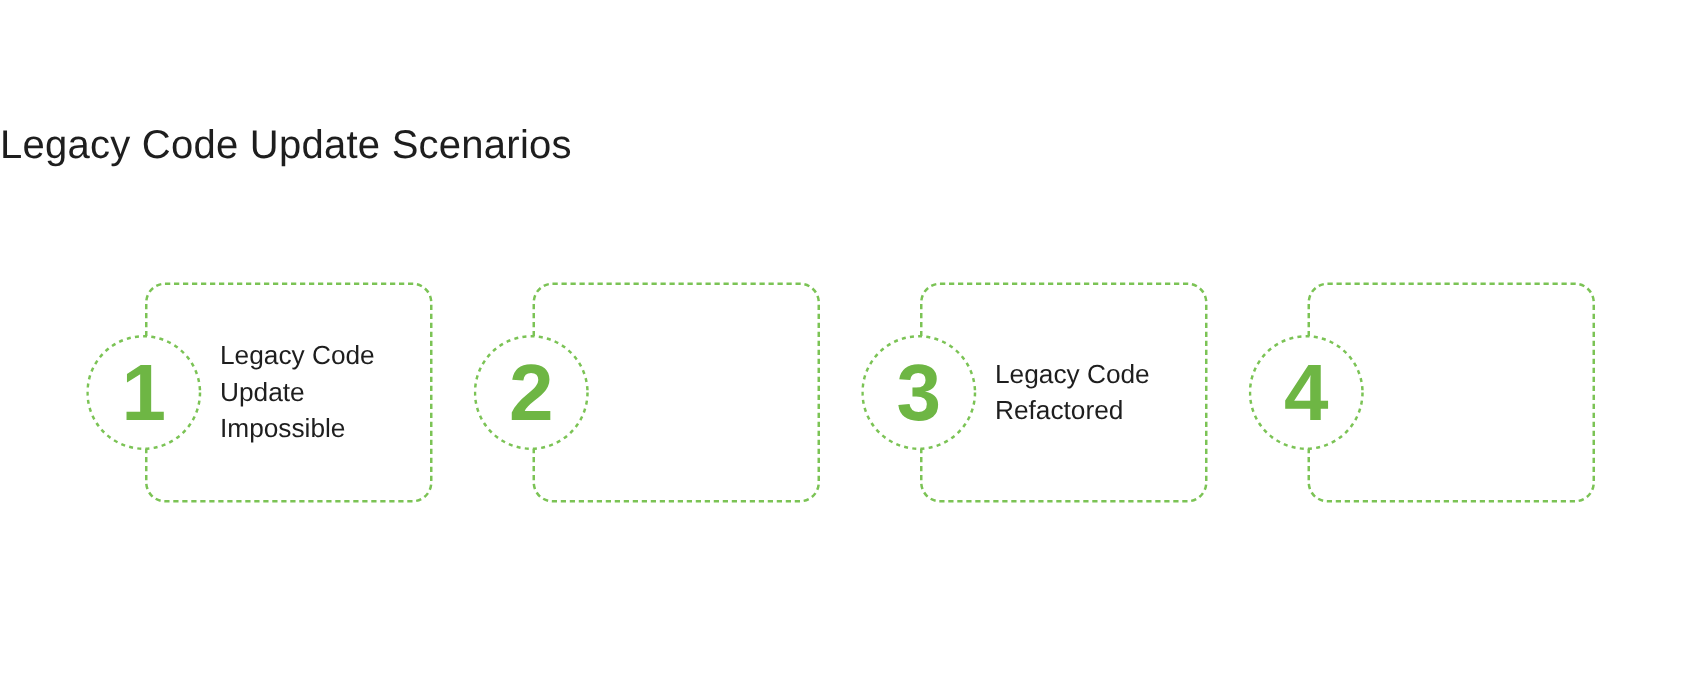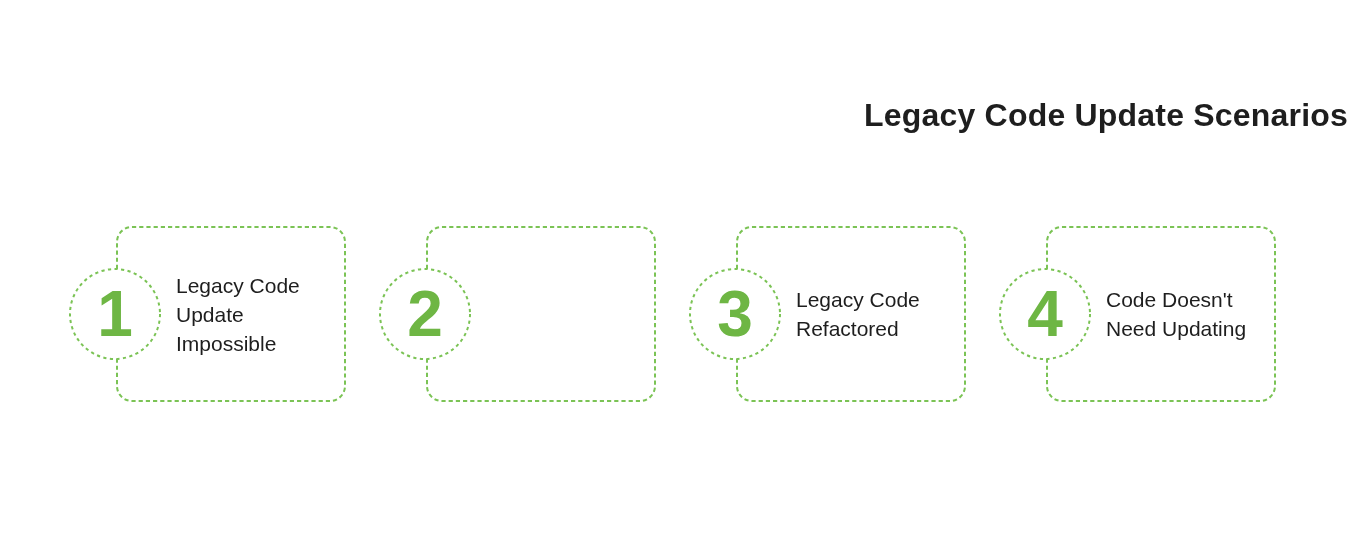--- a/index.html
+++ b/index.html
@@ -13,24 +13,24 @@
     font-family: "Liberation Sans", "DejaVu Sans", sans-serif;
     overflow: hidden;
   }
   .canvas {
     width: 1348px;
     height: 544px;
     padding-top: 96px;
     box-sizing: border-box;
   }
   .title {
-    text-align: right;
+    text-align: left;
     font-size: 32px;
     line-height: 38px;
-    font-weight: 700;
+    font-weight: 400;
     letter-spacing: 0.2px;
     color: var(--text, #1e1e1e);
   }
   .row {
     margin-top: 89px;
     display: flex;
     justify-content: center;
     gap: 30px;
   }
   .card {
@@ -120,18 +120,16 @@
       <div class="card-label">Legacy Code
 Refactored</div>
     </div>
 
     <div class="card">
       <svg viewBox="0 0 280 182" aria-hidden="true">
         <rect class="card-border" x="48" y="4" width="228" height="174" rx="15"></rect>
         <circle class="badge-circle" cx="46" cy="91" r="45"></circle>
       </svg>
       <div class="step-number">4</div>
-      <div class="card-label">Code Doesn't
-Need Updating</div>
     </div>
 
   </div>
 </div>
 
 </body></html>

